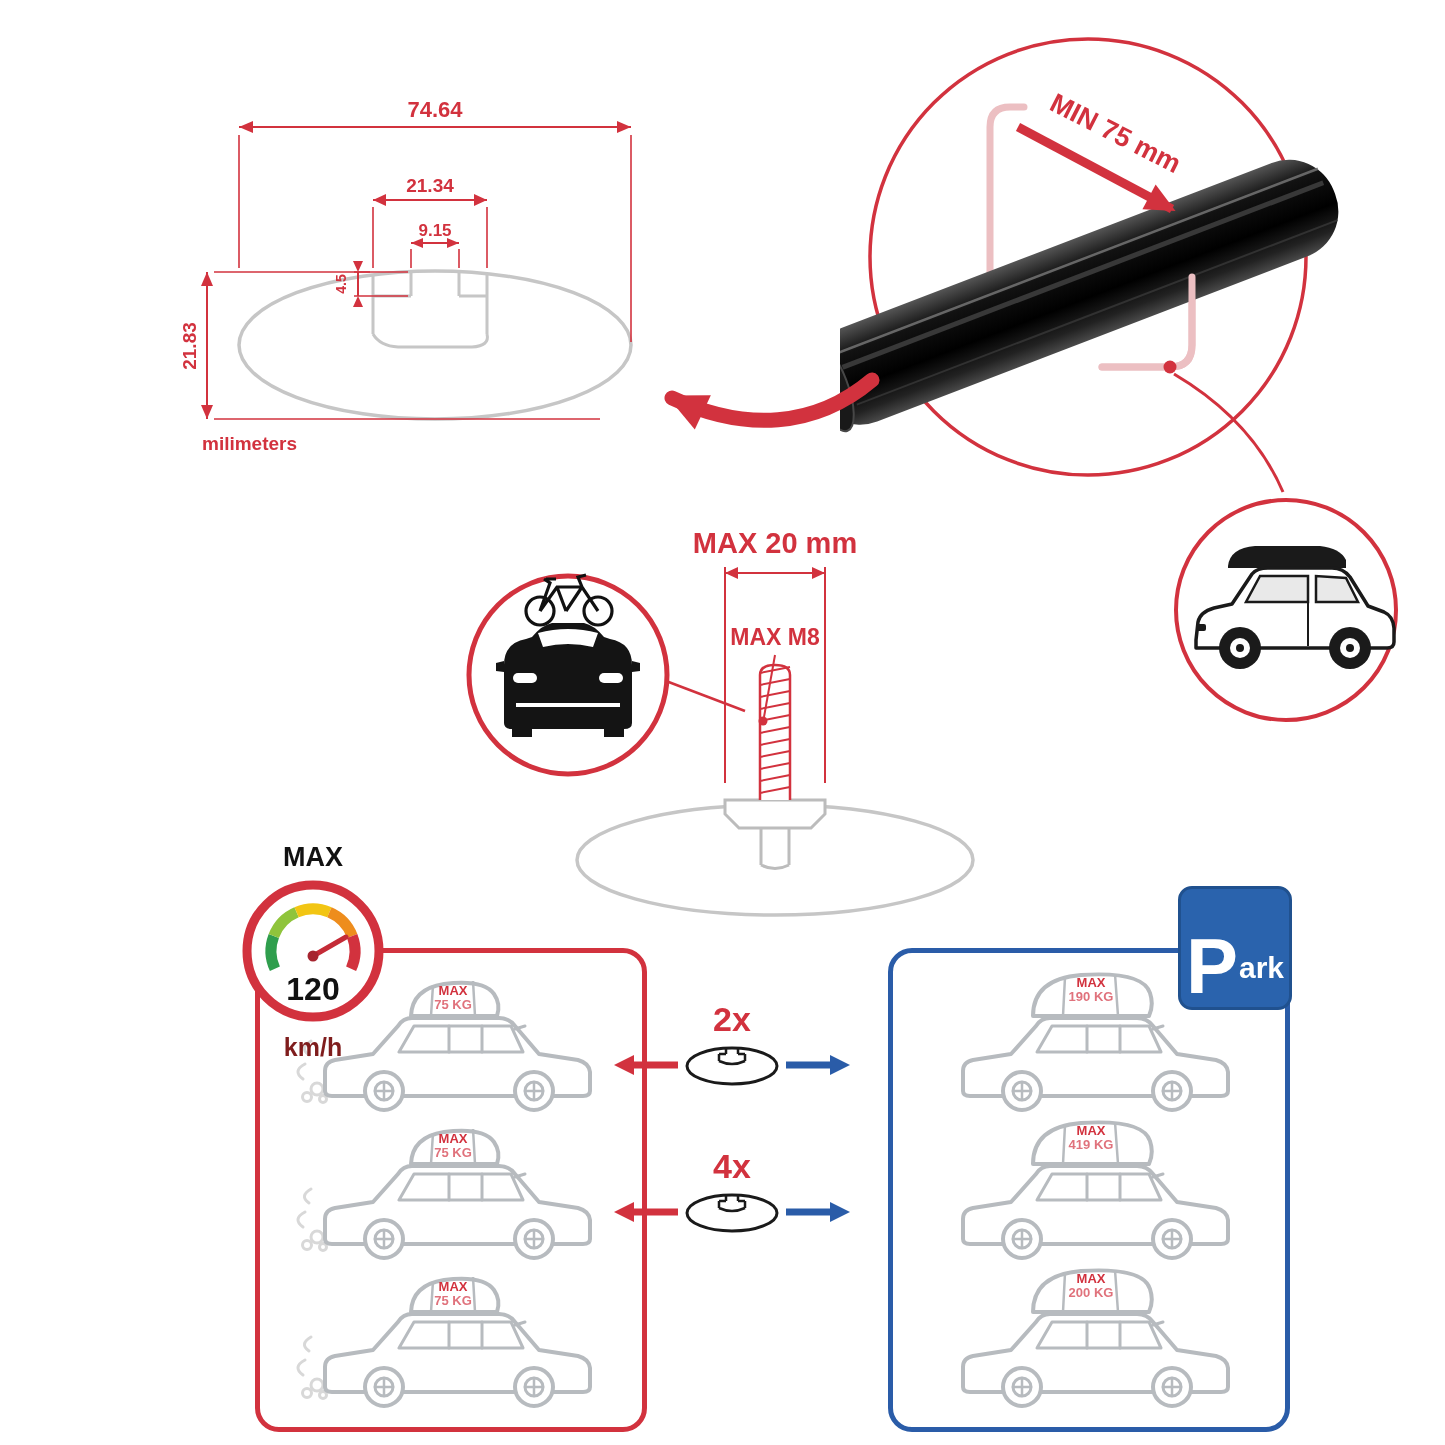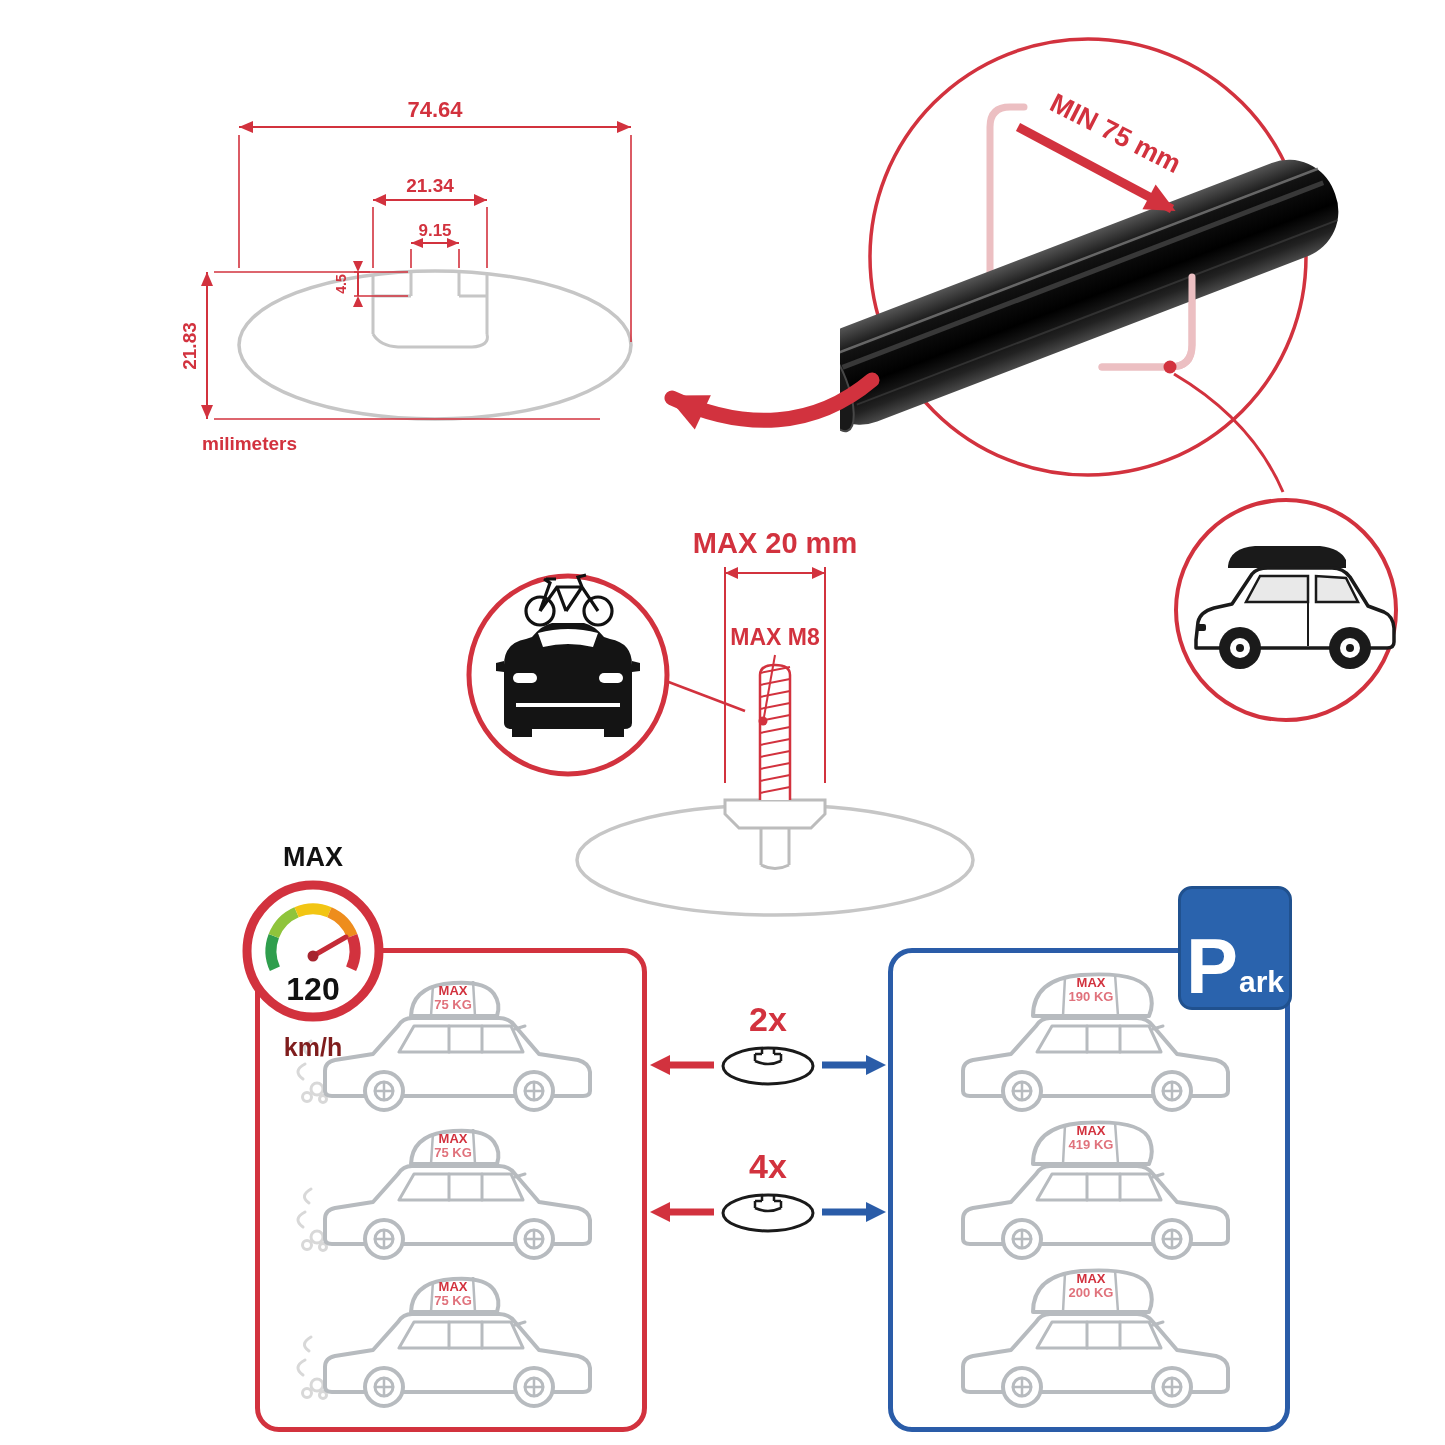--- a/index.html
+++ b/index.html
@@ -11,32 +11,32 @@
   .panel{position:absolute;background:#fff;border-radius:24px;z-index:2;padding-top:16px}
   .panel.red{left:255px;top:948px;width:392px;height:484px;border:5px solid #d2323e}
   .panel.blue{left:888px;top:948px;width:402px;height:484px;border:5px solid #2a5ca8}
   .car-row{position:relative;width:340px;height:148px;margin:0 auto}
   .car-row svg{position:absolute;inset:0;width:340px;height:148px}
   .bag-label{position:absolute;left:117px;width:110px;text-align:center;line-height:1.08;z-index:3}
   .bag-label .l1{font-weight:bold;font-size:13px;color:#d2323e}
   .bag-label .l2{font-weight:bold;font-size:13px;color:#e0727c}
   .red-bag{top:15px}
   .blue-bag{top:7px}
-  .mult-col{position:absolute;left:648px;top:988px;width:240px;z-index:2}
+  .mult-col{position:absolute;left:612px;top:988px;width:240px;z-index:2}
   .mult-row{height:147px;display:flex;flex-direction:column;align-items:center;padding-top:12px}
   .mult-label{font-size:34px;font-weight:bold;color:#d2323e;margin-bottom:4px}
   .mult-arrows{display:flex;align-items:center}
   .speedo{position:absolute;left:235px;top:842px;width:156px;text-align:center;z-index:5}
   .speedo-title{font-size:27px;font-weight:bold;color:#111;margin-bottom:2px}
   .speedo-unit{font-size:25px;font-weight:bold;color:#7f1d1d;margin-top:2px}
   .park-sign{position:absolute;left:1178px;top:886px;width:114px;height:124px;background:#2a63ad;
     border:3px solid #20518f;border-radius:14px;display:flex;align-items:flex-end;justify-content:center;
     color:#fff;z-index:6;padding-bottom:8px}
   .park-p{font-size:78px;font-weight:bold;line-height:.85}
-  .park-rest{font-size:30px;font-weight:bold;line-height:1;margin-left:1px;margin-bottom:2px}
+  .park-rest{font-size:30px;font-weight:bold;line-height:1;margin-left:1px;margin-bottom:16px}
 </style>
 </head>
 <body>
 
 <div class="canvas">
 
   <svg aria-hidden="true" style="position:absolute;width:0;height:0">
     <defs>
       <g id="car-art" fill="#fff" stroke="#b7bbbf" stroke-width="4" stroke-linejoin="round" stroke-linecap="round">
         <path d="M44,122 L44,102 Q44,93 54,91 L92,85 L117,57 Q122,49 131,49 L218,49 Q228,49 234,57 L258,85 L297,91 Q308,94 309,103 L309,122 Q309,127 302,127 L51,127 Q44,127 44,122 Z"></path>

